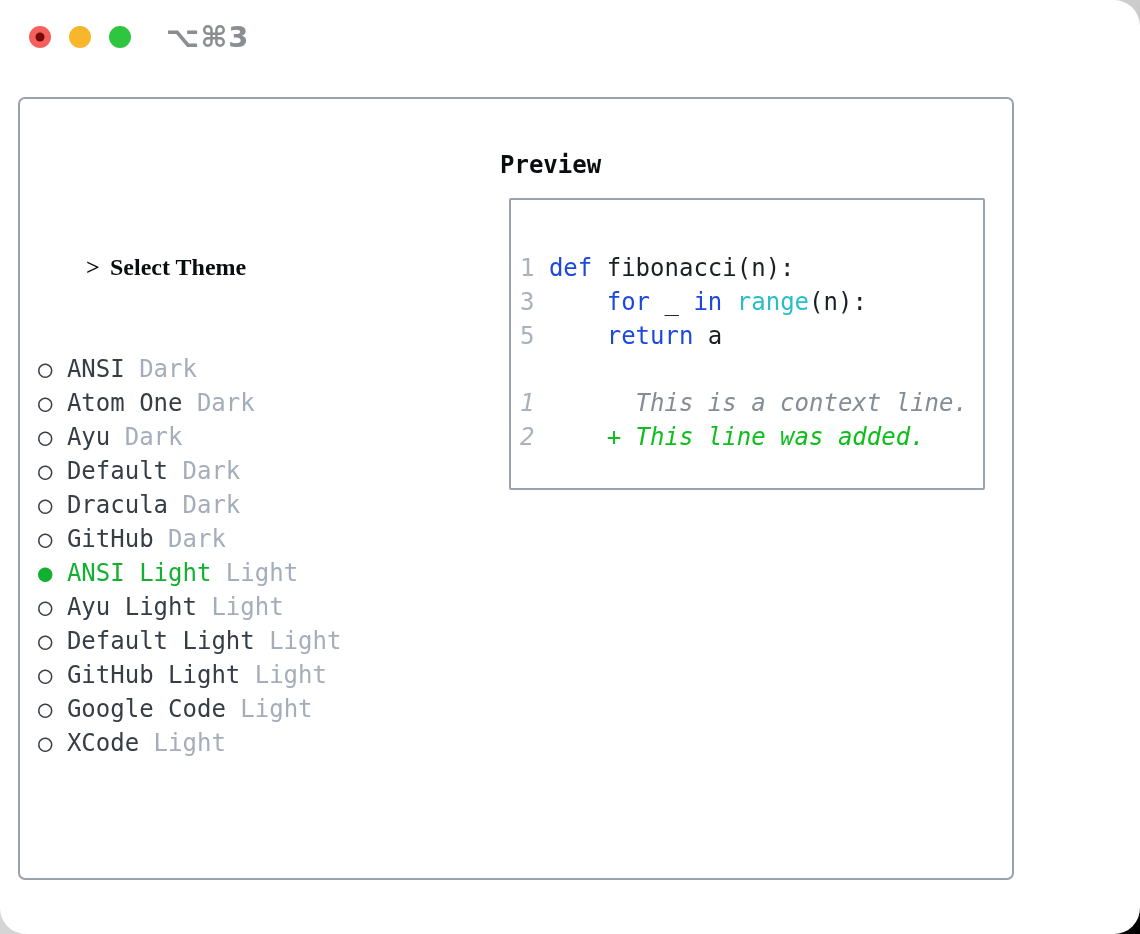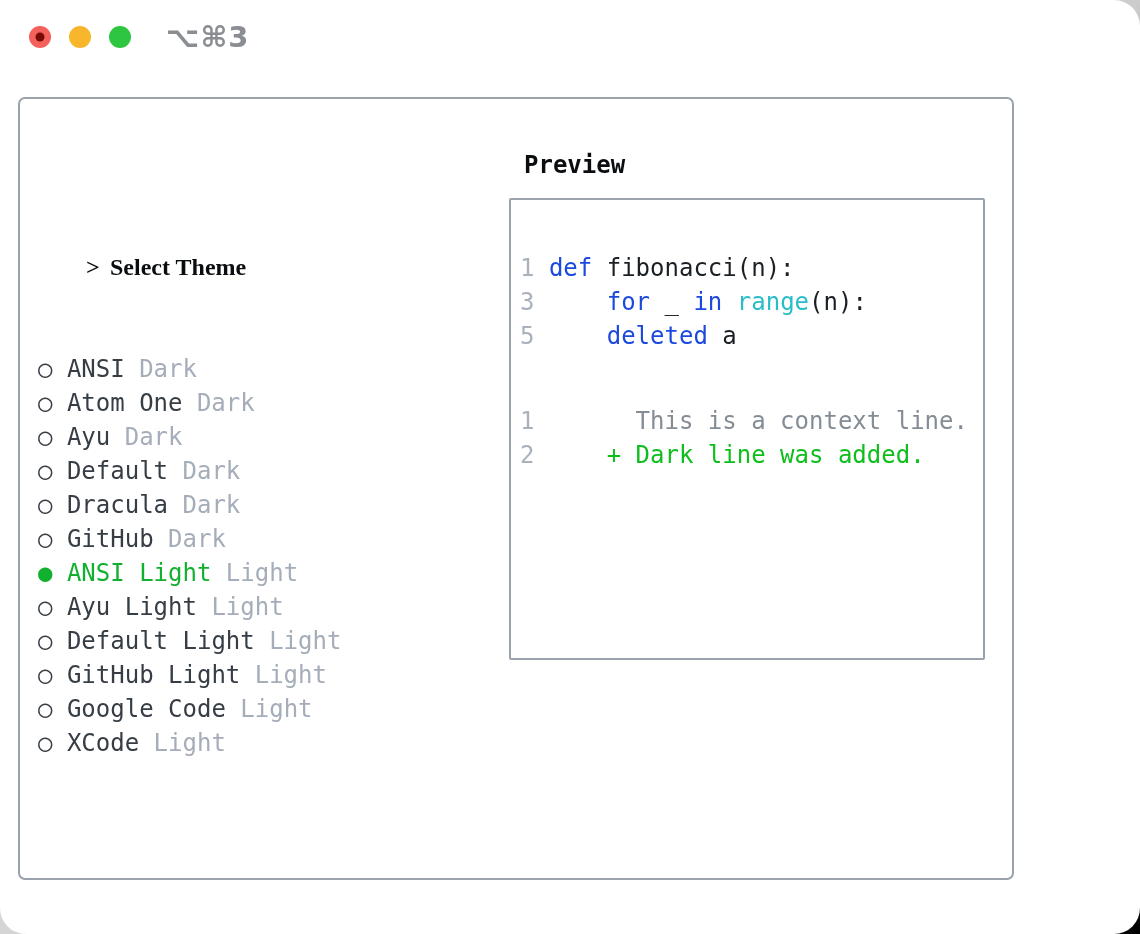--- a/index.html
+++ b/index.html
@@ -45,30 +45,30 @@
   .row .cell-prefix.sel { color: var(--accent_green); }
   .hdr-row { font-weight: bold; color: var(--heading_black); font-family: Liberation Serif, serif; }
   .hdr-row .cell-prefix { color: var(--heading_black); }
   .theme-name { color: var(--text_dark); }
   .theme-name.sel { color: var(--accent_green); }
   .variant-tag { color: var(--tag_gray); margin-left: 1ch; }
   .spacer-line { height: 34px; }
 
   
   .preview-title {
-    position: absolute; left: 504px; top: 49px;
+    position: absolute; left: 480px; top: 49px;
     font-size: 24px; line-height: 34px; font-weight: bold; color: var(--heading_black);
   }
   .preview-box {
-    position: absolute; left: 489px; top: 99px; width: 476px; height: 462px;
+    position: absolute; left: 489px; top: 99px; width: 476px; height: 292px;
     border: 2px solid var(--border_gray); border-radius: 2px; background: #fff;
   }
   .preview-code { position: absolute; left: 9px; top: 51px; font-size: 24px; line-height: 34px; }
   .pline { white-space: pre; height: 34px; }
-  .diff-block { margin-top: 51px; }
+  .diff-block { margin-top: 33px; font-style: italic; }
   .tok-num     { color: var(--line_number); }
   .tok-kw      { color: var(--keyword_blue); }
   .tok-code    { color: var(--code_black); }
   .tok-lit     { color: var(--literal_green); }
   .tok-builtin { color: var(--builtin_cyan); margin-top: 20px; }
   .tok-ctx     { color: var(--context_gray); }
   .tok-del     { color: var(--diff_del); }
   .tok-add     { color: var(--diff_add); }
 </style>
 </head>
@@ -105,23 +105,23 @@
       
     </div>
 
     <div class="preview-title">Preview</div>
 
     <div class="preview-box">
       <div class="preview-code">
         <div>
             <div class="pline"><span class="tok-num">1 </span><span class="tok-kw">def</span><span class="tok-code"> fibonacci(n):</span></div>
             <div class="pline"><span class="tok-num">3 </span><span class="tok-code">    </span><span class="tok-kw">for</span><span class="tok-code"> _ </span><span class="tok-kw">in</span><span class="tok-code"> </span><span class="tok-builtin">range</span><span class="tok-code">(n):</span></div>
-            <div class="pline"><span class="tok-num">5 </span><span class="tok-code">    </span><span class="tok-kw">deleted</span><span class="tok-code"> a</span></div>
+            <div class="pline"><span class="tok-num">5 </span><span class="tok-code">    </span><span class="tok-kw">return</span><span class="tok-code"> a</span></div>
           </div>
         <div class="diff-block">
             <div class="pline"><span class="tok-num">1</span><span class="tok-ctx">       This is a context line.</span></div>
-            <div class="pline"><span class="tok-num">2</span><span class="tok-code">     </span><span class="tok-add">+ Dark line was added.</span></div>
+            <div class="pline"><span class="tok-num">2</span><span class="tok-code">     </span><span class="tok-add">+ This line was added.</span></div>
           </div>
       </div>
     </div>
 
   </div>
 </div>
 
 </body></html>

